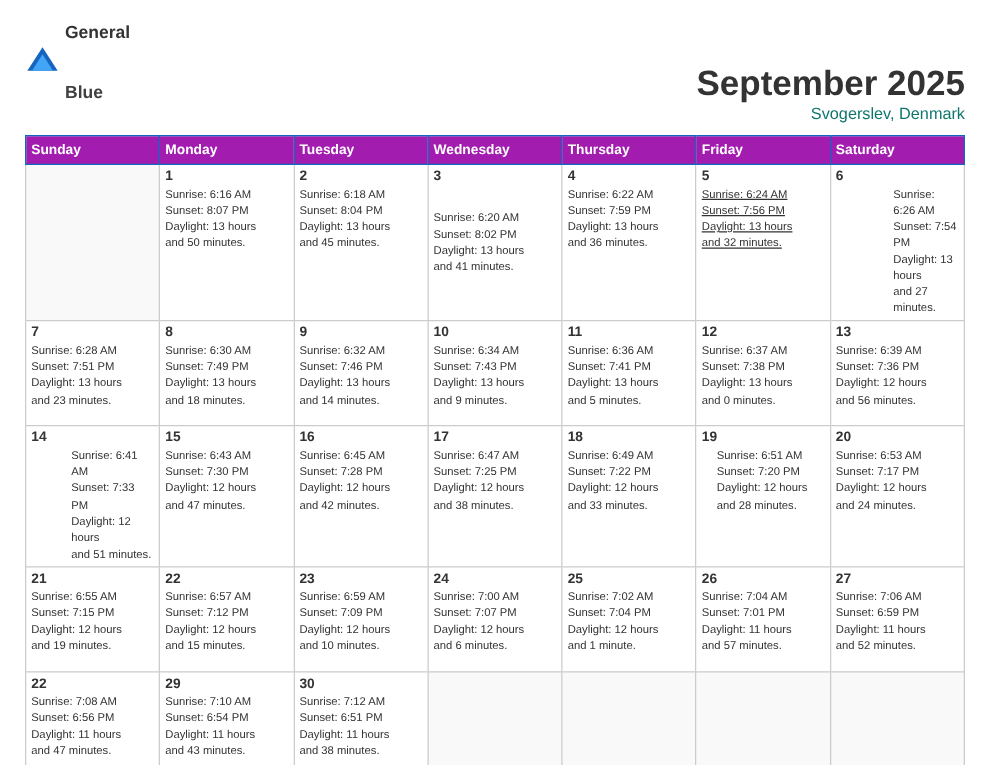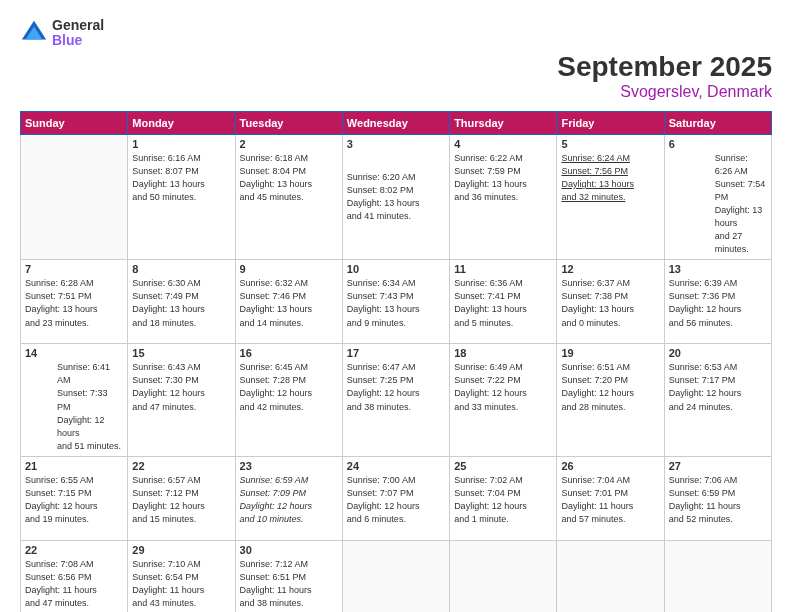--- a/index.html
+++ b/index.html
@@ -28,45 +28,45 @@
       gap: 4px;
     }
     .logo-text {
       display: flex;
       flex-direction: column;
       font-size: 14px;
       font-weight: bold;
       line-height: 1.1;
     }
     .logo-general { color: #333; }
-    .logo-blue { color: #8b5cf6; }
+    .logo-blue { color: #404040; margin-top: 33px; }
     .logo-icon {
       width: 28px;
       height: 28px;
     }
     .title-block {
       text-align: right;
     }
     .month-title {
       font-size: 28px;
       font-weight: bold;
       color: #333;
       margin-top: 33px;
     }
     .subtitle {
-      font-size: 16px;
-      color: #a21caf;
+      font-size: 13px;
+      color: #0f766e;
     }
     .calendar {
       width: 100%;
       border-collapse: collapse;
       table-layout: fixed;
     }
     .calendar th {
-      background: #be185d;
+      background: #a21caf;
       color: #fff;
       font-size: 11px;
       font-weight: bold;
       padding: 5px 4px;
       text-align: left;
       border: 1px solid #1565c0;
     }
     .calendar td {
       border: 1px solid #ccc;
       vertical-align: top;
@@ -252,21 +252,21 @@
           </td>
           <td>
             <span class="day-number">18</span>
             <div class="day-info" style="white-space: pre-line;">Sunrise: 6:49 AM
 Sunset: 7:22 PM
 Daylight: 12 hours
 and 33 minutes.</div>
           </td>
           <td>
             <span class="day-number">19</span>
-            <div class="day-info" style="white-space: pre-line;">Sunrise: 6:51 AM
+            <div class="day-info" style="white-space: pre-line; margin-left: 12px;">Sunrise: 6:51 AM
 Sunset: 7:20 PM
 Daylight: 12 hours
 and 28 minutes.</div>
           </td>
           <td>
             <span class="day-number">20</span>
             <div class="day-info" style="white-space: pre-line;">Sunrise: 6:53 AM
 Sunset: 7:17 PM
 Daylight: 12 hours
 and 24 minutes.</div>
@@ -282,21 +282,21 @@
           </td>
           <td>
             <span class="day-number">22</span>
             <div class="day-info" style="white-space: pre-line;">Sunrise: 6:57 AM
 Sunset: 7:12 PM
 Daylight: 12 hours
 and 15 minutes.</div>
           </td>
           <td>
             <span class="day-number">23</span>
-            <div class="day-info" style="white-space: pre-line; font-style: italic;">Sunrise: 6:59 AM
+            <div class="day-info" style="white-space: pre-line;">Sunrise: 6:59 AM
 Sunset: 7:09 PM
 Daylight: 12 hours
 and 10 minutes.</div>
           </td>
           <td>
             <span class="day-number">24</span>
             <div class="day-info" style="white-space: pre-line;">Sunrise: 7:00 AM
 Sunset: 7:07 PM
 Daylight: 12 hours
 and 6 minutes.</div>

